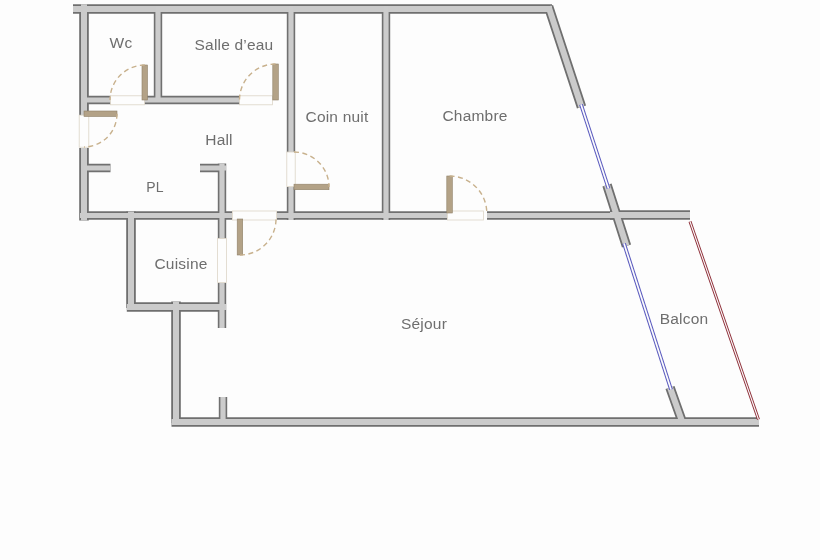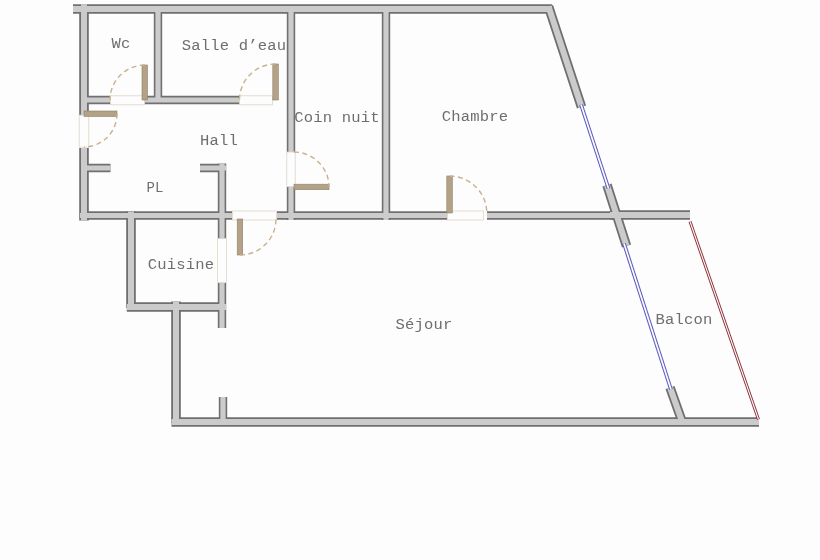--- a/index.html
+++ b/index.html
@@ -1,21 +1,21 @@
 <!DOCTYPE html>
 <html><head>
 <meta charset="utf-8">
 <style>
   html,body{margin:0;padding:0;background:#ffffff;}
   .screen{
     position:relative;
     width:820px;height:560px;
     background:#fdfdfd;
     overflow:hidden;
-    font-family:Liberation Mono, monospace;
+    font-family:Liberation Sans, sans-serif;
   }
   svg{position:absolute;left:0;top:0;}
   
   .wall-dark-outer{stroke:#6f6f6f;stroke-width:9.6;fill:none;stroke-linecap:butt;}
   .wall-dark-inner{stroke:#707070;stroke-width:8.4;fill:none;stroke-linecap:butt;}
   .wall-light-outer{stroke:#cbcbcb;stroke-width:6;fill:none;stroke-linecap:butt;}
   .wall-light-inner{stroke:#cccccc;stroke-width:5.2;fill:none;stroke-linecap:butt;}
   .opening{fill:#fdfdfd;stroke:#ddd5c7;stroke-width:0.8;}
   .door-leaf{fill:#b3a287;stroke:#8f8068;stroke-width:0.6;}
   .door-arc{fill:none;stroke:#c8b18d;stroke-width:1.4;stroke-dasharray:5 3.5;}

